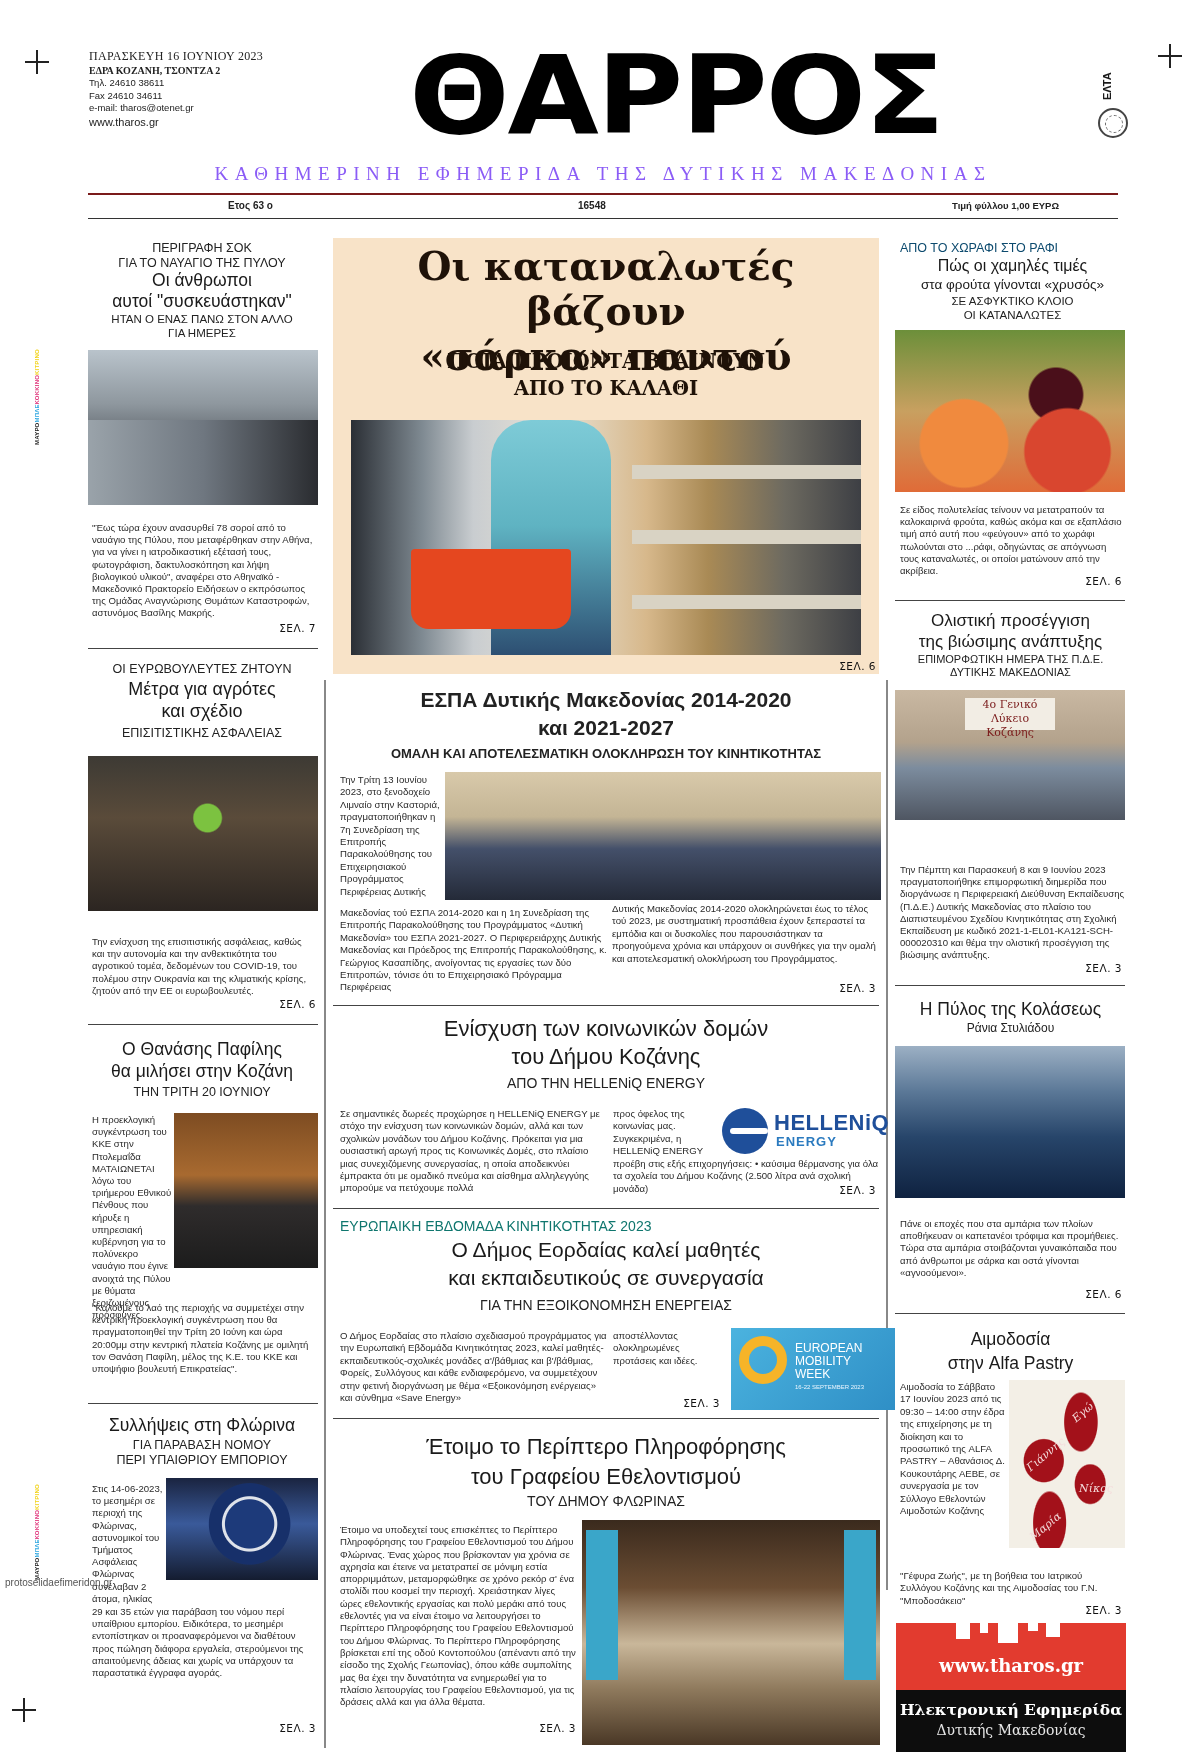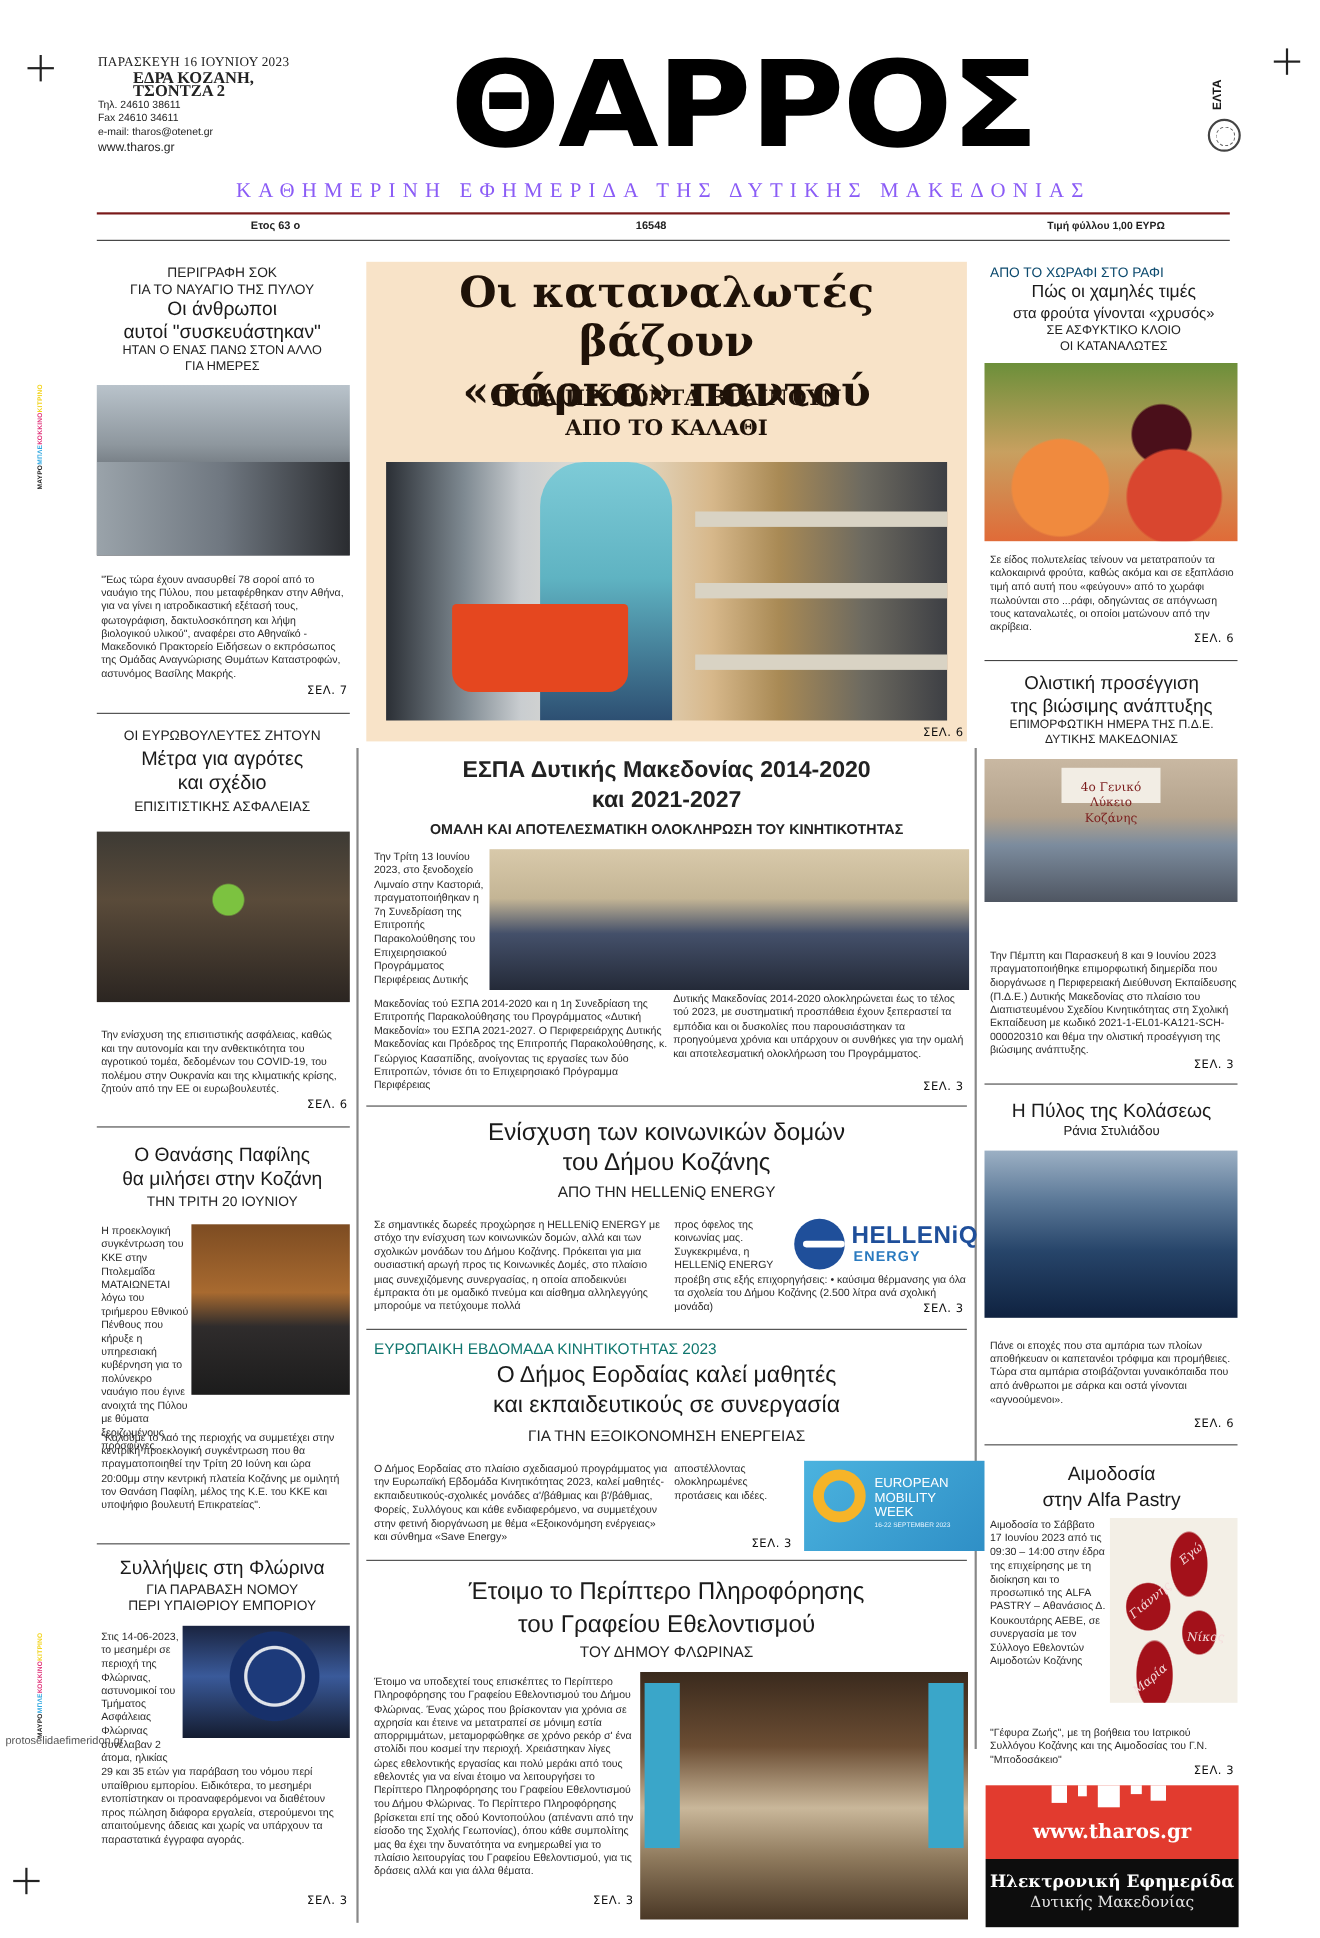--- a/index.html
+++ b/index.html
@@ -8,21 +8,21 @@
 
   .abs { position: absolute; }
   .crop { position: absolute; width: 24px; height: 24px; }
   .crop::before, .crop::after { content: ""; position: absolute; background: #222; }
   .crop::before { left: 11px; top: 0; width: 1.5px; height: 24px; }
   .crop::after { top: 11px; left: 0; height: 1.5px; width: 24px; }
 
   
   .mast-info { left: 89px; top: 50px; width: 200px; font-size: 10.5px; line-height: 12.5px; color: #222; }
   .mast-info .date { font-family: "Liberation Serif", serif; font-size: 12px; letter-spacing: 0.3px; margin-bottom: 2px; }
-  .mast-info .addr { font-family: "Liberation Serif", serif; font-weight: bold; font-size: 15px; margin-left: 32px; }
+  .mast-info .addr { font-family: "Liberation Serif", serif; font-weight: bold; font-size: 10px; }
   .mast-info .line { font-size: 9.5px; }
   .mast-info .web { font-size: 11px; margin-top: 1px; }
   .logo { left: 330px; top: 40px; width: 692px; height: 110px; text-align: center; font-family: "DejaVu Sans", sans-serif; font-weight: bold; font-size: 118px; line-height: 110px; letter-spacing: -2px; color: #000; transform: scaleY(0.92); }
   .elta { left: 1095px; top: 70px; width: 40px; height: 84px; }
   .elta .bird { width: 26px; height: 30px; margin-left: 6px; font-size: 11px; font-weight: bold; writing-mode: vertical-rl; transform: rotate(180deg); }
   .elta .stamp { width: 30px; height: 30px; border: 2px solid #444; border-radius: 50%; margin: 8px 0 0 3px; position: relative; }
   .elta .stamp::after { content: ""; position: absolute; left: 5px; top: 5px; width: 16px; height: 16px; border: 1px dashed #666; border-radius: 50%; }
   .subtitle { left: 88px; top: 163px; width: 1030px; text-align: center; font-family: "Liberation Serif", serif; font-size: 19px; letter-spacing: 6.5px; color: #8b5cf6; }
   .rule-red { left: 88px; top: 193px; width: 1030px; height: 2px; background: #7a1a1a; }
   .issue-row { top: 200px; font-size: 10px; font-weight: bold; color: #222; }
@@ -48,21 +48,21 @@
   .img-supermarket { background: linear-gradient(90deg, #2b2f35 0%, #7f8a92 14%, #c9cdd0 24%, #e8e2d5 40%, #d7b88b 58%, #a98a55 70%, #6d6a60 85%, #3d3f44 100%); }
   .img-supermarket .shelf { position: absolute; left: 55%; width: 45%; height: 14px; background: #d9d3c4; }
   .img-supermarket .basket { position: absolute; left: 60px; bottom: 26px; width: 160px; height: 80px; background: #e5471f; border-radius: 4px 4px 18px 18px; }
   .img-supermarket .person { position: absolute; left: 140px; top: 0; width: 120px; height: 100%; background: linear-gradient(180deg, #7ecbd7 0%, #5fb3c2 45%, #2d4f72 100%); border-radius: 40px 40px 0 0; }
   .img-ship { background: linear-gradient(180deg, #b9c3cb 0%, #8e979e 35%, #5c6269 60%, #2d3035 100%); }
   .img-ship .hull { position: absolute; left: 0; bottom: 0; width: 100%; height: 55%; background: linear-gradient(90deg, #9aa3aa 0%, #6f7780 50%, #2a2c30 100%); }
   .img-fruit { background: radial-gradient(circle at 30% 70%, #f08a3e 0 22%, transparent 23%), radial-gradient(circle at 75% 75%, #d9462f 0 20%, transparent 21%), radial-gradient(circle at 70% 40%, #4a0f1a 0 14%, transparent 15%), linear-gradient(180deg, #6c8f3a 0%, #c8a060 50%, #e06b38 100%); }
   .img-sprout { background: radial-gradient(circle at 52% 40%, #7cc240 0 9%, transparent 10%), linear-gradient(180deg, #3d3a34 0%, #5a4b3a 40%, #2b2521 100%); }
   .img-meeting { background: linear-gradient(180deg, #d8c9aa 0%, #c4b595 35%, #44506a 60%, #242a38 100%); }
   .img-school { background: linear-gradient(180deg, #c9b8a2 0%, #b3a28c 40%, #7c8c9e 60%, #4f5662 100%); }
-  .img-school .sign { position: absolute; left: 70px; top: 8px; width: 90px; height: 32px; background: #f2ede4; font-family: "DejaVu Serif", serif; font-size: 11px; color: #7a1a1a; text-align: center; line-height: 14px; padding-top: 11px; }
+  .img-school .sign { position: absolute; left: 70px; top: 8px; width: 90px; height: 32px; background: #f2ede4; font-family: "DejaVu Serif", serif; font-size: 11px; color: #7a1a1a; text-align: center; line-height: 14px; padding-top: 0; }
   .img-politician { background: linear-gradient(180deg, #7d4c22 0%, #a86a30 40%, #2f2c2c 60%, #1c1c1c 100%); }
   .img-sea { background: linear-gradient(180deg, #9cb0c4 0%, #5b7897 30%, #27456a 60%, #0f2240 100%); }
   .img-police { background: radial-gradient(circle at 55% 45%, #1d3a7a 0 24%, #dfe3ea 25% 27%, #17306a 28% 40%, transparent 41%), linear-gradient(180deg, #1a2440 0%, #3a5a9a 45%, #141c30 100%); }
   .img-kiosk { background: linear-gradient(180deg, #3a2a1d 0%, #6b4d33 30%, #c9b79a 55%, #8f7a5d 75%, #4a3826 100%); }
   .img-kiosk .panel { position: absolute; top: 10px; width: 32px; height: 150px; background: #3aa6c9; }
   .img-blood { background: radial-gradient(ellipse at 62% 25%, #a3111a 0 16%, transparent 17%), radial-gradient(ellipse at 30% 48%, #a3111a 0 17%, transparent 18%), radial-gradient(ellipse at 70% 62%, #a3111a 0 13%, transparent 14%), radial-gradient(ellipse at 35% 85%, #a3111a 0 15%, transparent 16%), #f3efe6; }
   .img-blood span { position: absolute; font-family: "DejaVu Serif", serif; font-style: italic; font-size: 11px; color: #f4dcdc; }
 
   .helleniq { left: 722px; top: 1106px; width: 160px; height: 50px; }
   .helleniq .mark { position: absolute; left: 0; top: 2px; width: 46px; height: 46px; border-radius: 50%; background: #1f4f9a; }

